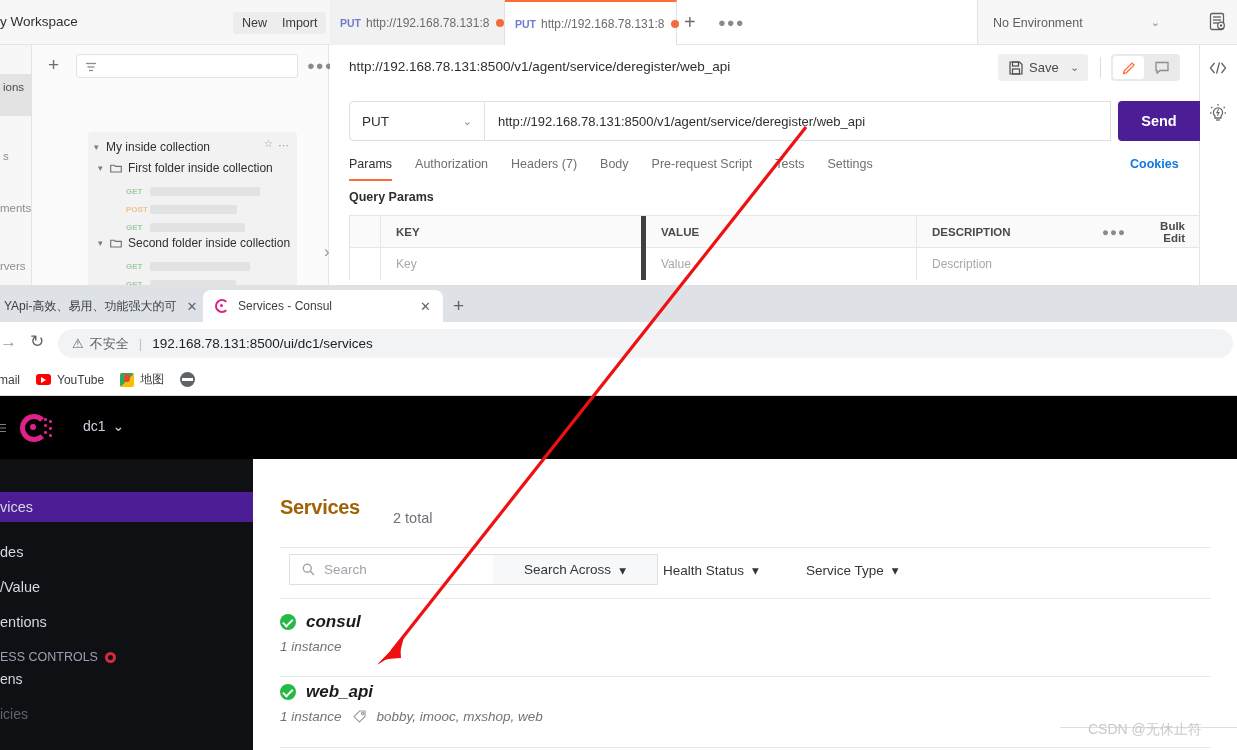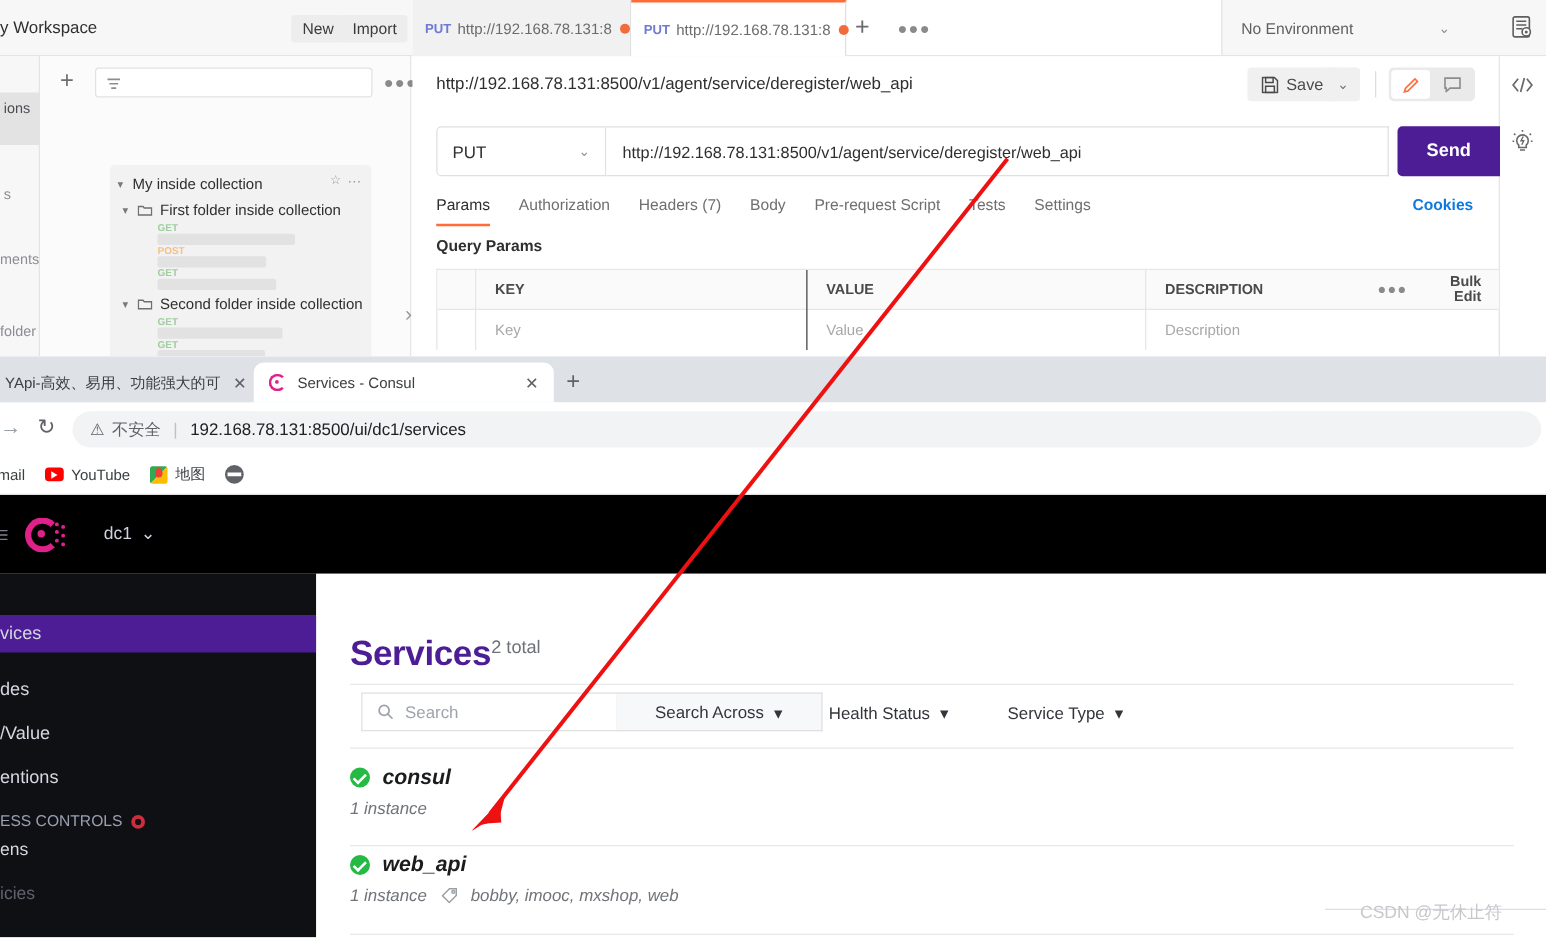--- a/index.html
+++ b/index.html
@@ -63,21 +63,21 @@
                background:#fff; border:1px solid #e2e2e2; border-radius:3px; }
   .pm-side-more { position:absolute; left:275px; top:13px; font-size:13px;
                   color:#8a8a8a; letter-spacing:1px; }
 
   .pm-coll { position:absolute; left:56px; top:87px; width:209px;
              background:#f2f2f2; border-radius:4px; padding:4px 0 0 0; }
   .pm-coll-hdr { display:flex; align-items:center; height:21px; font-size:12px;
                  color:#2f2f2f; padding-left:6px; }
   .pm-folder { display:flex; align-items:center; height:21px; font-size:12px;
                color:#2f2f2f; padding-left:22px; }
-  .pm-req { display:flex; align-items:flex-start; height:18px; padding-left:38px;flex-direction:column; }
+  .pm-req { display:flex; align-items:flex-end; height:18px; padding-left:38px; }
   .pm-req .m { font-size:8px; font-weight:bold; width:24px; flex:none; }
   .pm-req .m.get { color:#9fce9f; }
   .pm-req .m.post { color:#f3c08a; }
   .pm-req .bar { height:9px; background:#e2e2e2; border-radius:2px; }
   .pm-chev { width:12px; flex:none; color:#7a7a7a; font-size:9px; }
   .pm-star { position:absolute; right:24px; top:6px; color:#9a9a9a; font-size:10px; }
   .pm-cmore { position:absolute; right:7px; top:7px; color:#9a9a9a;
               font-size:11px; letter-spacing:1px; }
   .pm-side-arrow { position:absolute; left:292px; top:197px; color:#9a9a9a;
                    font-size:17px; }
@@ -128,21 +128,21 @@
   .pm-qp { position:absolute; left:19px; top:145px; font-size:12.5px;
            color:#2f2f2f; font-weight:bold; }
 
   .pm-table { position:absolute; left:19px; top:170px; width:851px;
               border:1px solid #e6e6e6; border-bottom:none; }
   .pm-trow { display:flex; height:32px; align-items:center; }
   .pm-trow.hdr { background:#fafafa; border-bottom:1px solid #e6e6e6;
                  font-size:11.5px; font-weight:bold; color:#4a4a4a; }
   .pm-trow.body { font-size:12px; color:#a8a8a8; }
   .pm-cb { width:31px; flex:none; border-right:1px solid #e6e6e6; height:32px; }
-  .pm-c1 { width:265px; flex:none; padding-left:15px; border-right:1px solid #404040; height:32px; line-height:32px; }
+  .pm-c1 { width:265px; flex:none; padding-left:15px; border-right:5px solid #404040; height:32px; line-height:32px; }
   .pm-c2 { width:271px; flex:none; padding-left:15px; border-right:1px solid #e6e6e6; height:32px; line-height:32px; }
   .pm-c3 { width:171px; flex:none; padding-left:15px; height:32px; line-height:32px; }
   .pm-c4 { width:52px; flex:none; text-align:center; color:#8a8a8a; letter-spacing:1px; }
   .pm-c5 { flex:1; text-align:right; padding-right:14px; }
 
   
   .pm-rrail { position:absolute; left:1200px; top:45px; width:37px; height:240px;
               background:#fff; }
 
   
@@ -218,22 +218,22 @@
   .cs-side-item.sel { background:#4c1d95; }
   .cs-side-grp { position:absolute; left:0; width:253px; font-size:12.5px;
                  color:#9ba0b0; display:flex; align-items:center; gap:7px; }
   .cs-grp-dot { width:11px; height:11px; border-radius:50%; background:#0f1014;
                 border:3px solid #cf2d3d; box-sizing:border-box; flex:none; }
   .cs-side-sub { position:absolute; left:0; font-size:14px; color:#d5d7e1; }
   .cs-side-sub.dim { color:#5f6370; }
 
   .cs-main { position:absolute; left:253px; top:63px; width:984px; height:291px;
              background:#fff; }
-  .cs-title { position:absolute; left:27px; top:48px; font-size:28px;
-              font-weight:bold; color:#4c1d95; letter-spacing:-0.3px; }
+  .cs-title { position:absolute; left:27px; top:37px; font-size:20px;
+              font-weight:bold; color:#a16207; letter-spacing:-0.3px; }
   .cs-total { position:absolute; left:140px; top:51px; font-size:14.5px; color:#6d7178; }
   .cs-rule { position:absolute; left:27px; top:88px; width:931px; height:1px;
              background:#e8e8ea; }
   .cs-search { position:absolute; left:36px; top:95px; width:205px; height:31px;
                border:1px solid #e0e0e2; background:#fff; display:flex;
                align-items:center; gap:9px; padding:0 12px; font-size:13.5px;
                color:#9fa3ab; }
   .cs-across { position:absolute; left:240px; top:95px; width:165px; height:31px;
                background:#f7f8f9; border:1px solid #e0e0e2; border-left:none;
                display:flex; align-items:center; justify-content:center; gap:8px;
@@ -307,21 +307,21 @@
           <circle cx="13" cy="13.5" r="3.3" fill="#fff"></circle>
             <circle cx="13" cy="13.5" r="1.2" fill="#5f5f5f" stroke="none"></circle>
         </svg>
       </div>
     </div>
 
     <div class="pm-rail">
       <div class="pm-rail-item sel" style="top:29px;padding-left:3px;">ions</div>
       <div class="pm-rail-item" style="top:105px;padding-left:3px;">s</div>
       <div class="pm-rail-item" style="top:157px;padding-left:0;">ments</div>
-      <div class="pm-rail-item" style="top:215px;padding-left:0;">folder</div>
+      <div class="pm-rail-item" style="top:215px;padding-left:0;">rvers</div>
     </div>
 
     <div class="pm-side">
       <div class="pm-side-plus">+</div>
       <div class="pm-filter">
         <svg style="position:absolute;left:8px;top:7px;" width="12" height="10" viewBox="0 0 12 10" stroke="#8d8d8d" stroke-width="1.3">
           <line x1="1" y1="1.5" x2="11" y2="1.5"></line>
             <line x1="2.5" y1="5" x2="9.5" y2="5"></line>
             <line x1="4" y1="8.5" x2="8" y2="8.5"></line>
         </svg>

